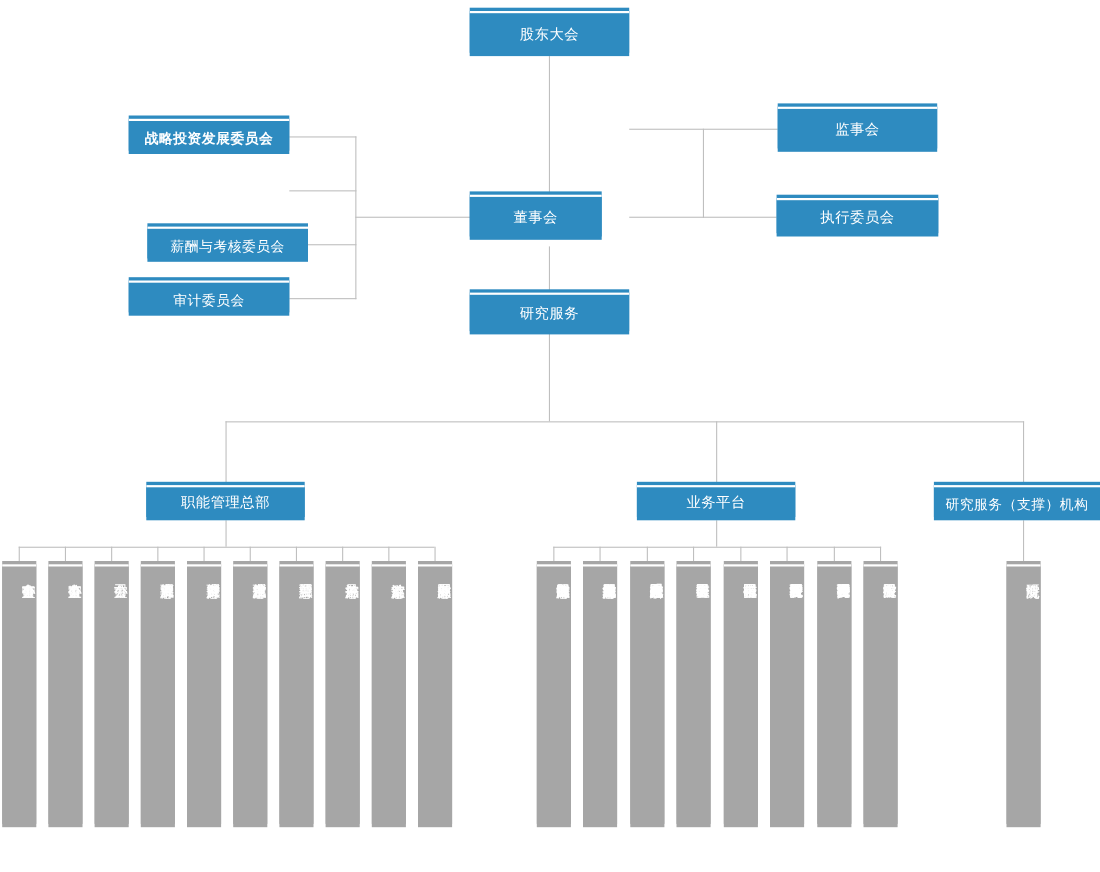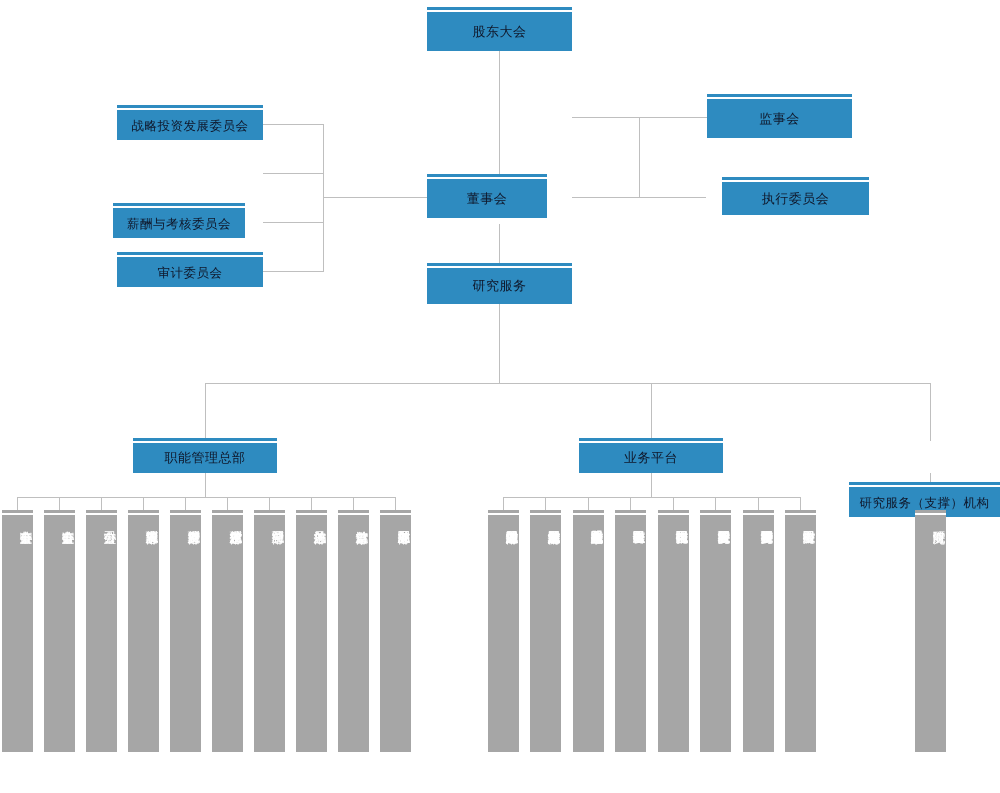--- a/index.html
+++ b/index.html
@@ -14,21 +14,21 @@
     position: relative;
     width: 1000px;
     height: 793px;
     background: #ffffff;
     overflow: hidden;
   }
   
   .bluebox {
     position: absolute;
     background: #2e8bc0;
-    color: #0f172a;
+    color: #ffffff;
     display: flex;
     align-items: center;
     justify-content: center;
     text-align: center;
     box-sizing: border-box;
     border-top: 2px solid #ffffff;
     box-shadow: 0 -3px 0 0 #2e8bc0;
     font-size: 13px;
     line-height: 1.2;
     letter-spacing: 0.5px;
@@ -135,45 +135,45 @@
   </div>
 
   <div class="bluebox" style="left:707px; top:97px; width:145px; height:41px;">
     <span>监事会</span>
   </div>
 
   <div class="bluebox" style="left:427px; top:177px; width:120px; height:41px;">
     <span>董事会</span>
   </div>
 
-  <div class="bluebox" style="left:706px; top:180px; width:147px; height:35px;margin-left:16px;">
+  <div class="bluebox" style="left:706px; top:180px; width:147px; height:35px;">
     <span>执行委员会</span>
   </div>
 
   <div class="bluebox" style="left:427px; top:266px; width:145px; height:38px;">
     <span>研究服务</span>
   </div>
 
-  <div class="bluebox small" style="left:117px; top:108px; width:146px; height:32px;">
+  <div class="bluebox small" style="left:117px; top:108px; width:146px; height:32px;font-weight:bold;">
     <span>战略投资发展委员会</span>
   </div>
-  <div class="bluebox small" style="left:113px; top:206px; width:132px; height:32px;">
+  <div class="bluebox small" style="left:134px; top:206px; width:146px; height:32px;">
     <span>薪酬与考核委员会</span>
   </div>
   <div class="bluebox small" style="left:117px; top:255px; width:146px; height:32px;text-align:right;">
     <span>审计委员会</span>
   </div>
 
   <div class="bluebox" style="left:133px; top:441px; width:144px; height:32px;">
     <span>职能管理总部</span>
   </div>
-  <div class="bluebox" style="left:579px; top:441px; width:144px; height:32px;">
+  <div class="bluebox" style="left:579px; top:441px; width:144px; height:32px;font-family:Liberation Mono, monospace;">
     <span>业务平台</span>
   </div>
-  <div class="bluebox small" style="left:849px; top:441px; width:151px; height:32px;margin-top:44px;">
+  <div class="bluebox small" style="left:849px; top:441px; width:151px; height:32px;">
     <span>研究服务（支撑）机构</span>
   </div>
 
   <div class="graycol" style="left:2px; top:513px; width:31px; height:239px;">
     <span>董事会办公室</span>
   </div>
   <div class="graycol" style="left:44px; top:513px; width:31px; height:239px;">
     <span>监事会办公室</span>
   </div>
   <div class="graycol" style="left:86px; top:513px; width:31px; height:239px;">

